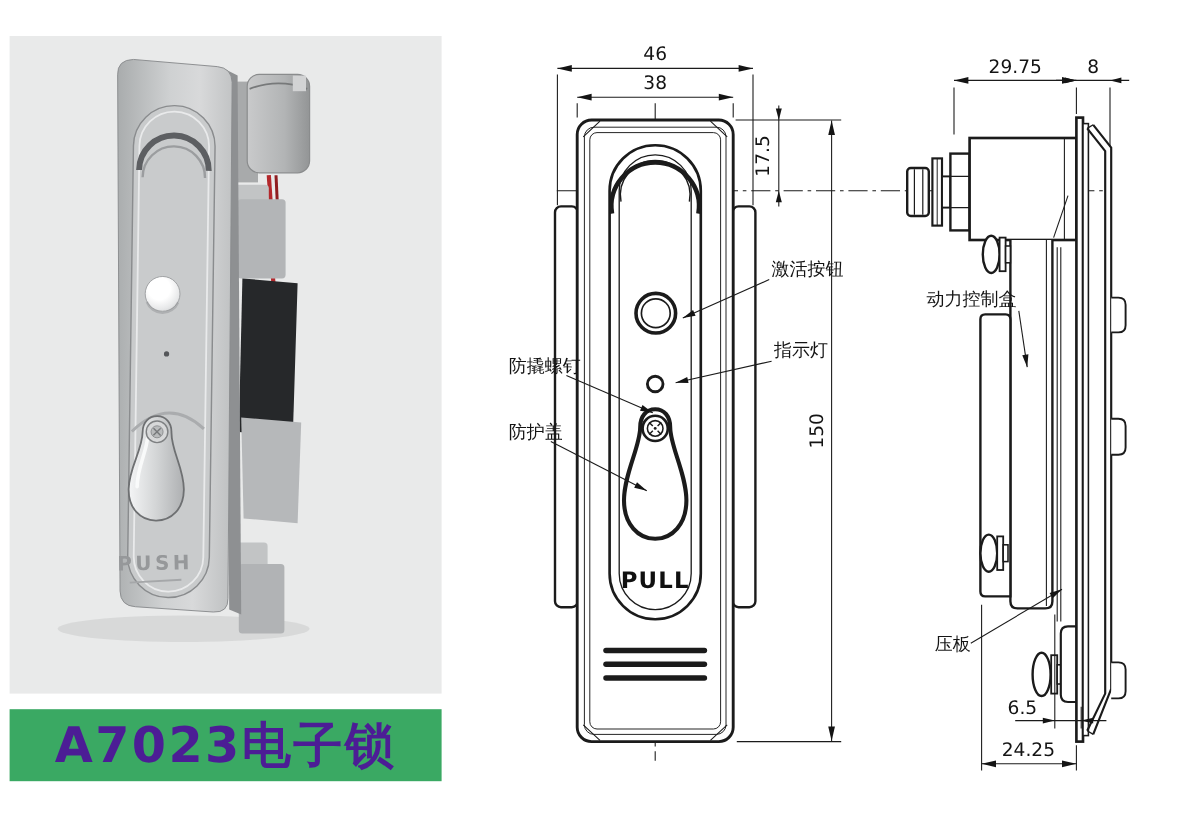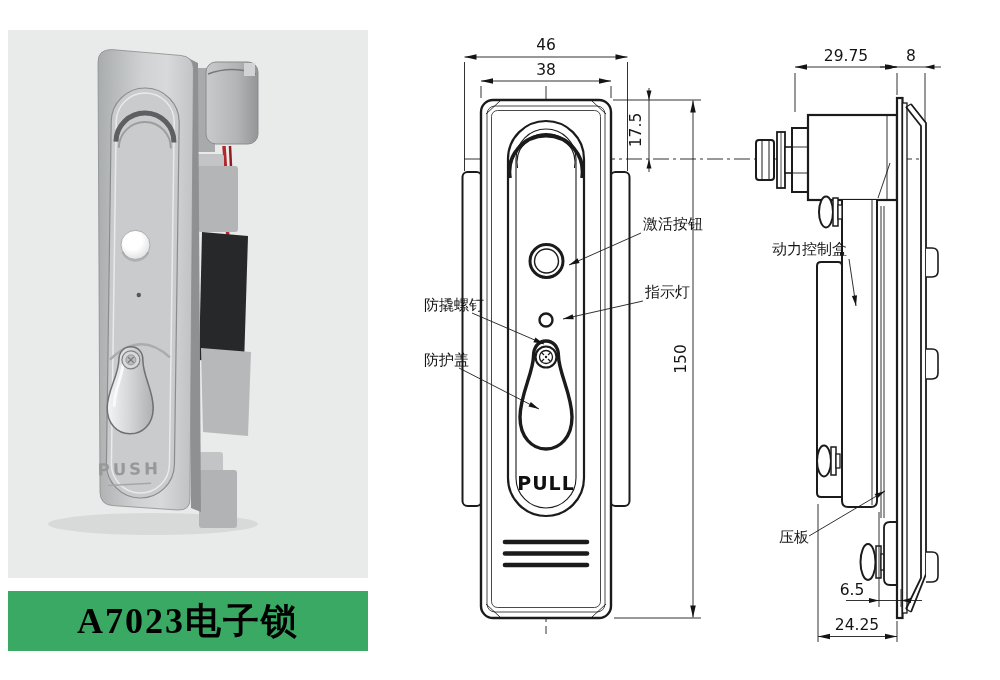--- a/index.html
+++ b/index.html
@@ -2,21 +2,21 @@
 <html><head>
 <meta charset="utf-8">
 <style>
   html,body{margin:0;padding:0;background:#ffffff;}
   body{width:1000px;height:680px;position:relative;overflow:hidden;
        font-family:"DejaVu Sans","Liberation Sans",sans-serif;}
   .photo-panel{position:absolute;left:8px;top:30px;width:360px;height:548px;
        background:#e9eaea;}
   .banner{position:absolute;left:8px;top:591px;width:360px;height:60px;
        background:#3aa963;display:flex;align-items:center;justify-content:center;}
-  .banner span{color:#000000;font-size:36px;font-weight:700;letter-spacing:2px;font-family:Liberation Serif, serif;}
+  .banner span{color:#4c1d95;font-size:41px;font-weight:700;letter-spacing:2px;}
   .drawing{position:absolute;left:0;top:0;width:1000px;height:680px;}
   svg text{font-family:"DejaVu Sans","Liberation Sans",sans-serif;}
   .dimtxt{font-size:15.5px;fill:#141414;}
   .lbltxt{font-size:15px;fill:#141414;}
   .pulltxt{font-size:19px;font-weight:700;fill:#101010;letter-spacing:1px;}
   .pushtxt{font-size:16.5px;font-weight:600;fill:#96989a;letter-spacing:3px;}
 </style>
 </head>
 <body>
 

